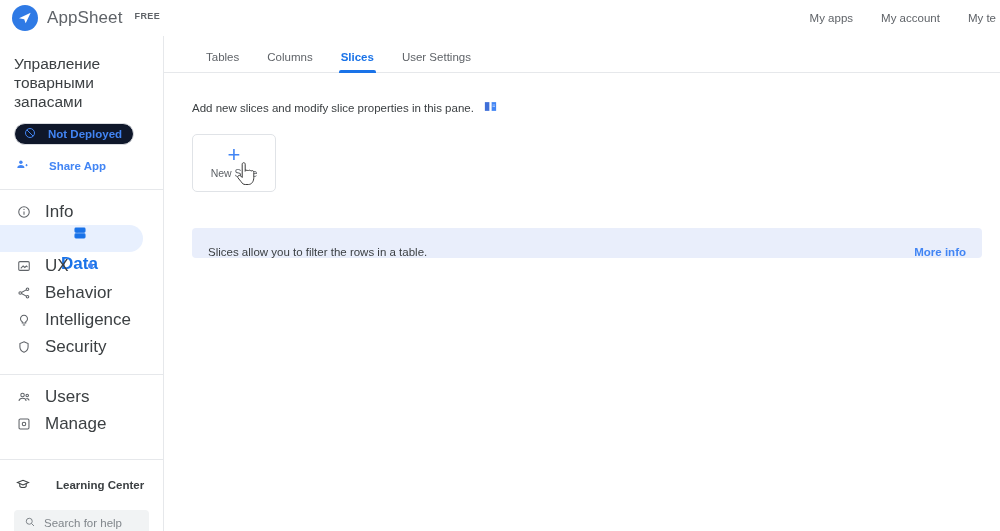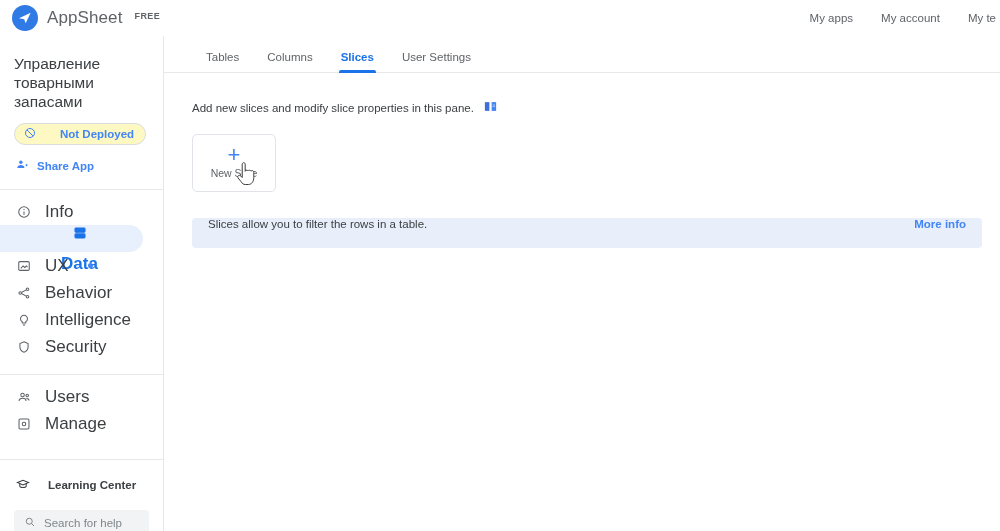--- a/index.html
+++ b/index.html
@@ -45,47 +45,47 @@
     width: 164px; height: 531px; flex: none;
     border-right: 1px solid #e6e8eb;
     padding-top: 36px; position: relative; background: #fff;
   }
   .app-title {
     font-size: 15.5px; line-height: 19px; color: #3c4043;
     padding: 18px 14px 0 14px; font-weight: normal;
   }
   .badges { padding: 12px 14px 0 14px; }
   .pill {
-    display: inline-flex; align-items: center; gap: 24px;
+    display: inline-flex; align-items: center; gap: 12px;
     border: 1px solid #dadce0; border-radius: 12px;
     padding: 3px 11px 3px 9px; font-size: 11.5px; color: #4285f4;
-    font-weight: bold; background: #fef9c3;
+    font-weight: bold; background: #0f172a;
   }
   .share {
-    display: inline-flex; align-items: center; gap: 8px;
+    display: inline-flex; align-items: center; gap: 20px;
     margin-top: 13px; font-size: 11.5px; color: #4285f4; font-weight: bold;
     padding-left: 2px;
   }
   .divider { height: 1px; background: #e6e8eb; margin: 14px 0 0 0; }
 
   .nav { padding-top: 8px; }
   .nav-item {
     display: flex; align-items: center; height: 27px;
     padding-left: 16px; gap: 14px; font-size: 17px; color: #3c4043;
     margin-right: 20px; border-radius: 0 14px 14px 0; cursor: pointer;
   }
   .nav-item .ic { width: 15px; height: 15px; flex: none; display:flex; align-items:center; justify-content:center; }
   .nav-item.active { background: #e8f0fe; color: #1a73e8; font-weight: bold; flex-direction: column; }
   .nav-item.active .ic svg { fill: #1a73e8; stroke: #1a73e8; }
   .blue-dot {
     width: 5px; height: 5px; border-radius: 50%; background: #4285f4;
     margin-left: 5px; flex: none;
   }
   .learning {
-    display: flex; align-items: center; gap: 18px;
+    display: flex; align-items: center; gap: 26px;
     padding-left: 16px; font-size: 11.5px; color: #3c4043;
     height: 26px; margin-top: 12px; font-weight: bold;
   }
   .help-search {
     margin: 12px 14px 0 14px; height: 26px; border-radius: 4px;
     background: #f1f3f4; display: flex; align-items: center; gap: 8px;
     padding-left: 10px; font-size: 11.5px; color: #80868b;
   }
 
   
@@ -110,22 +110,22 @@
   .card-row { padding: 18px 0 0 28px; }
   .new-card {
     width: 84px; height: 58px; border: 1px solid #e0e3e7; border-radius: 5px;
     display: flex; flex-direction: column; align-items: center;
     justify-content: center; gap: 5px; cursor: pointer; background: #fff;
   }
   .plus { color: #4285f4; font-size: 22px; line-height: 14px; font-weight: 300; }
   .new-card-label { font-size: 10.5px; color: #5f6368; }
 
   .banner {
-    margin: 26px 18px 0 28px; background: #e9eefb; border-radius: 4px;
-    height: 30px; display: flex; align-items: flex-start;
+    margin: 36px 18px 0 28px; background: #e9eefb; border-radius: 4px;
+    height: 30px; display: flex; align-items: flex-end;
     justify-content: space-between; padding: 0 16px;
   }
   .banner-text { font-size: 11.5px; color: #3c4043; }
   .banner-link { font-size: 11.5px; color: #4285f4; font-weight: bold; cursor: pointer; }
 
   
   .cursor { position: absolute; left: 236px; top: 162px; z-index: 50; pointer-events: none; }
 </style>
 </head>
 <body>

